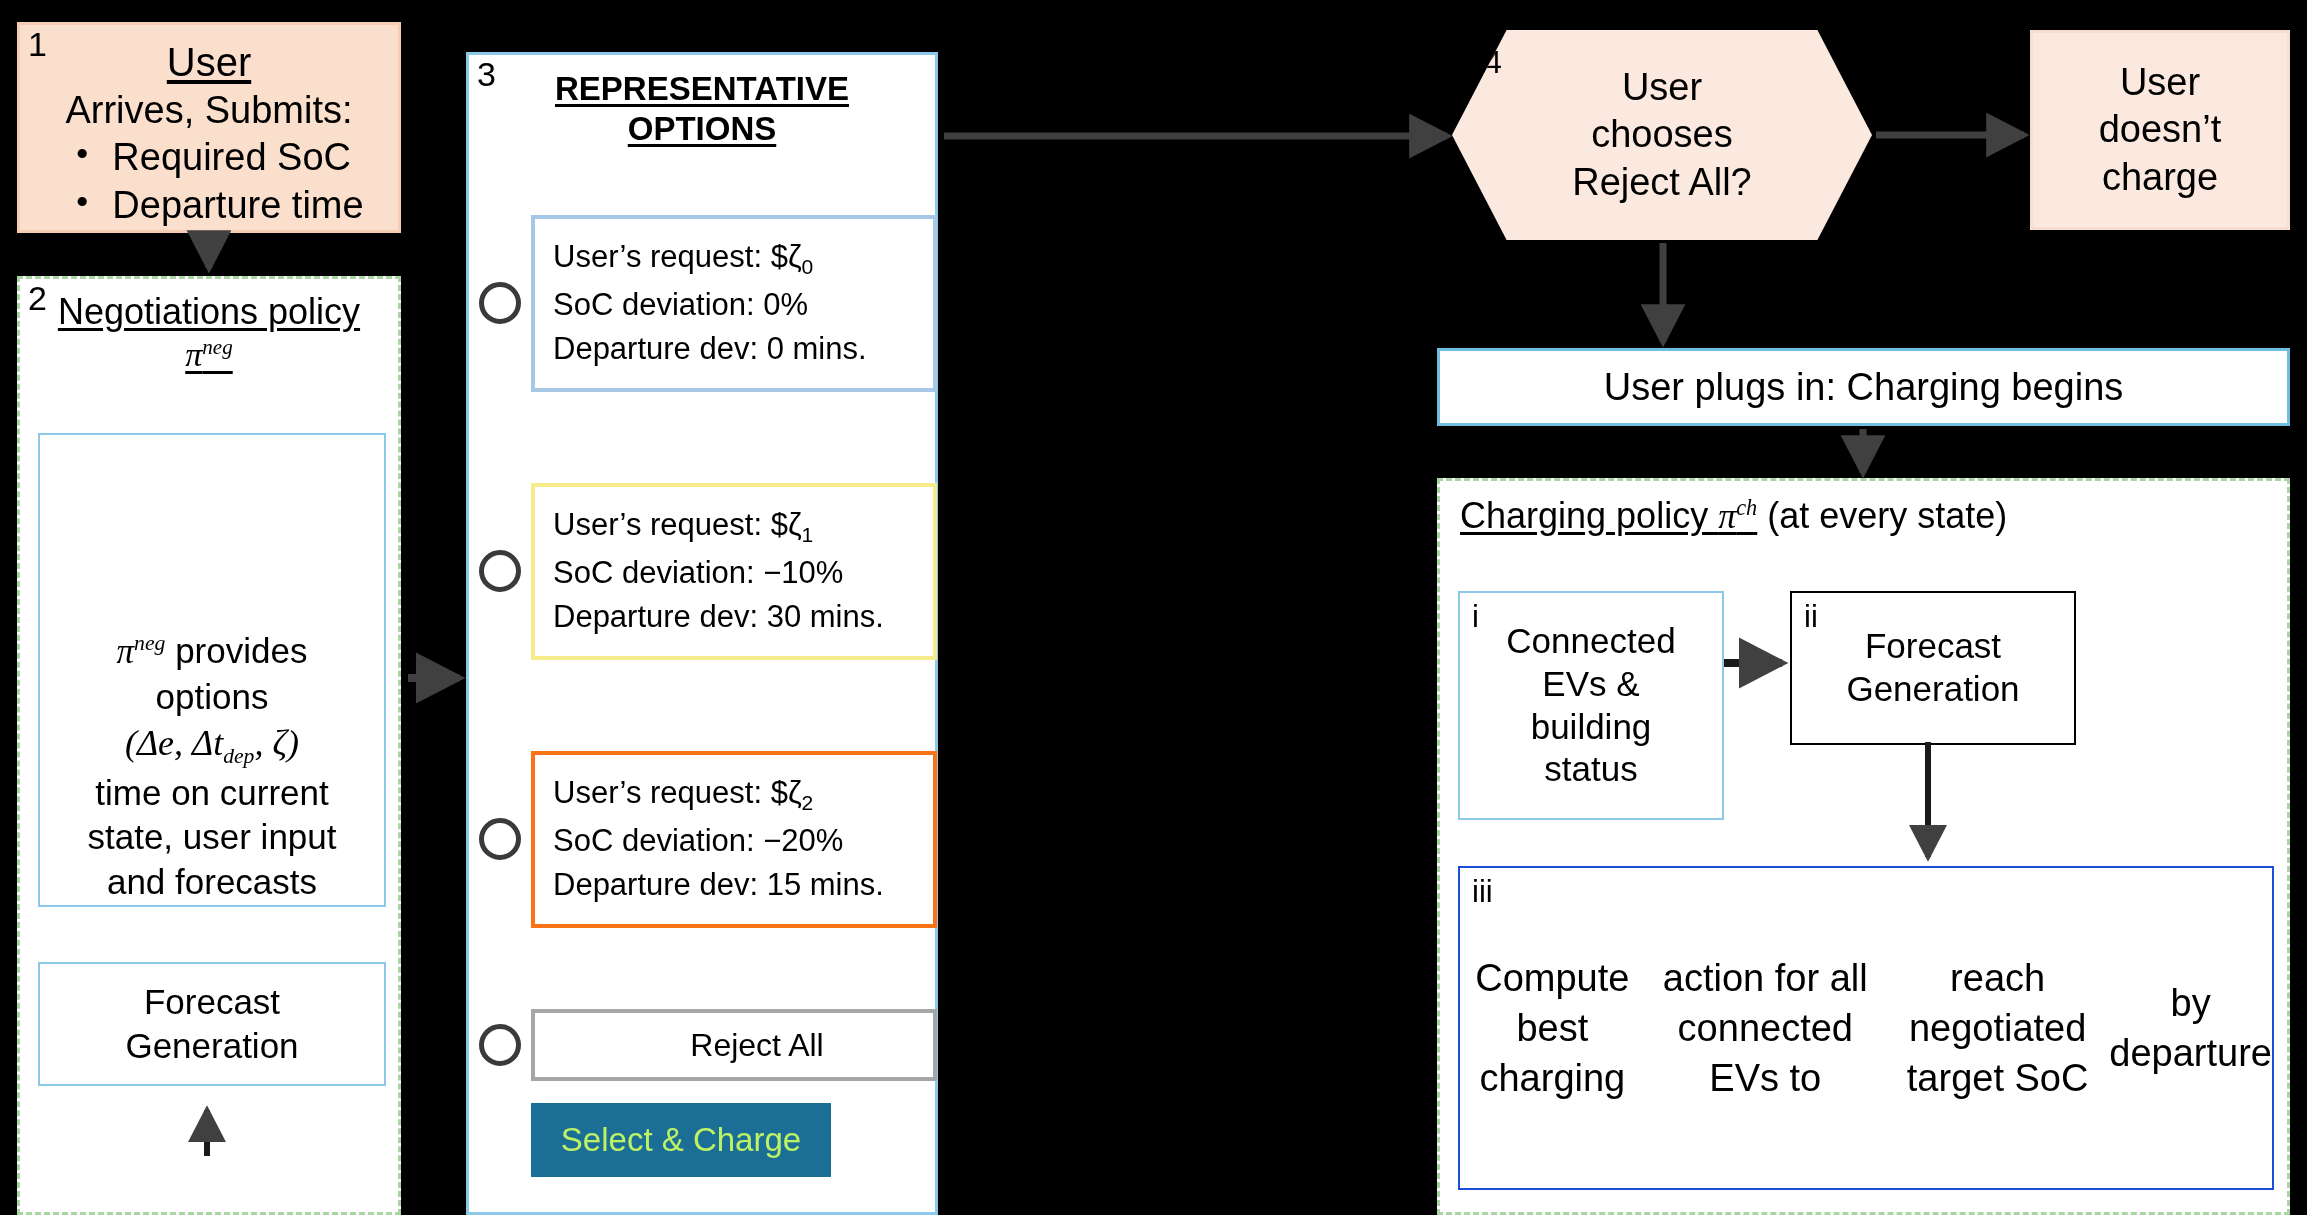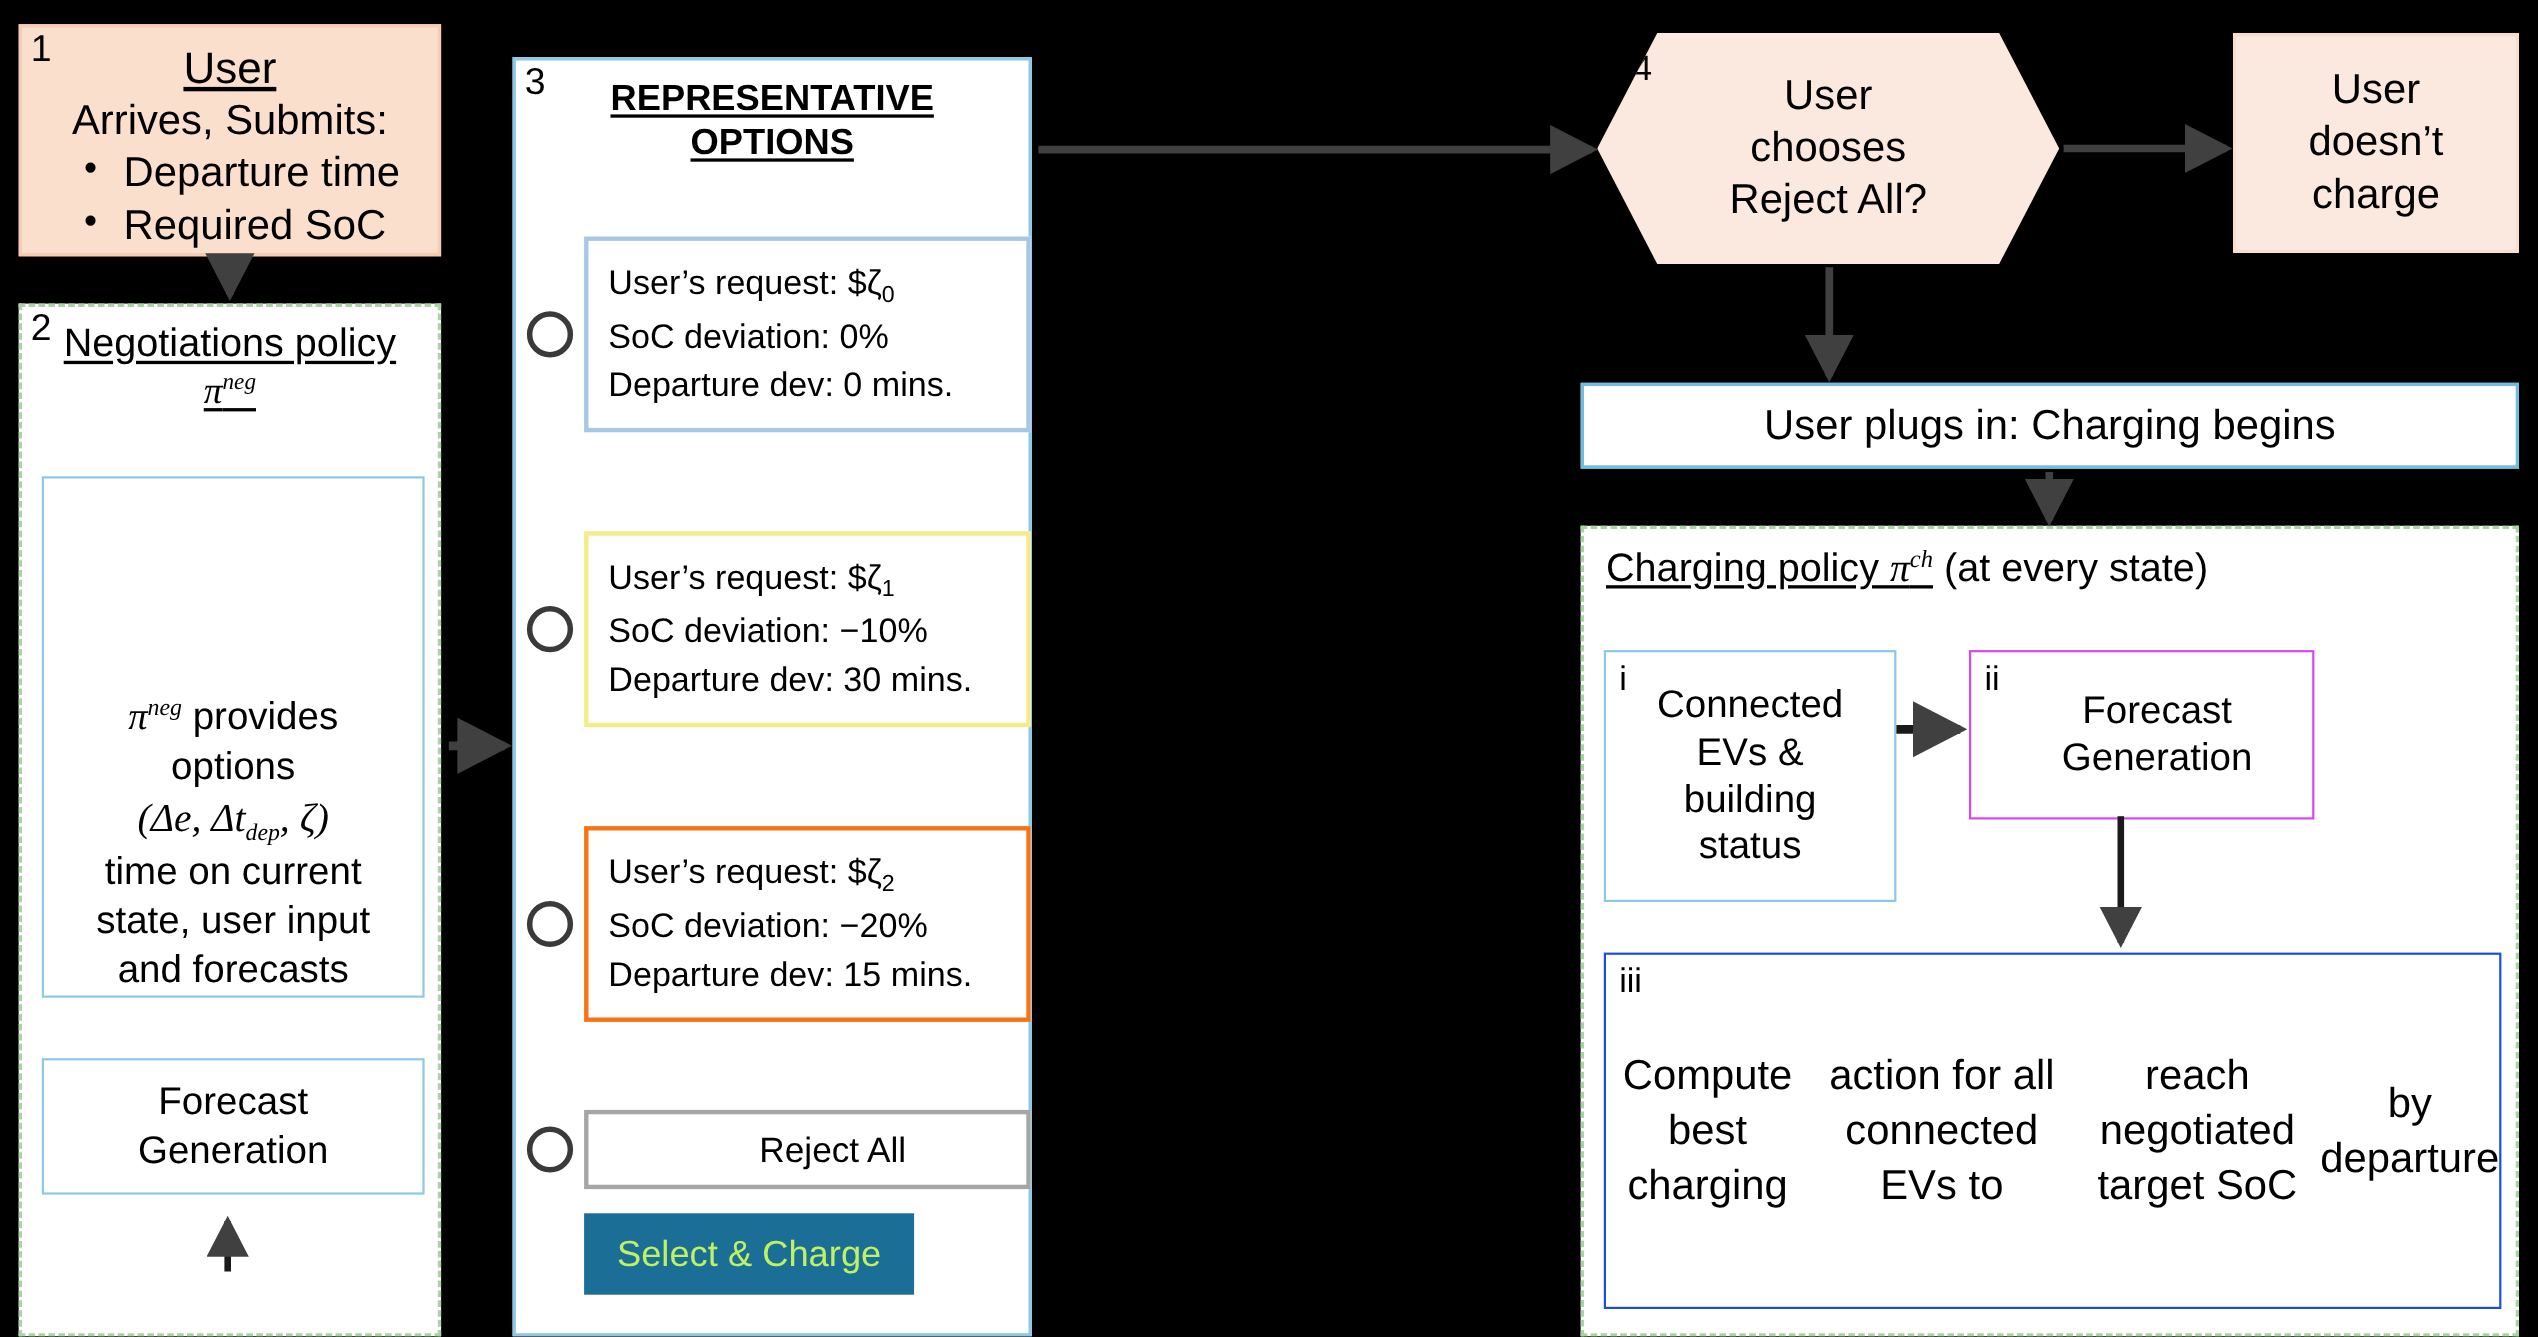--- a/index.html
+++ b/index.html
@@ -78,23 +78,23 @@
   
   #chgroup{left:1437px;top:478px;width:853px;height:737px;
            border:3px dashed #A8D5A2;background:#fff;}
   #chgroup .hdr{position:absolute;left:20px;top:14px;font-size:36px;white-space:nowrap;}
   #chgroup .hdr .u{text-decoration:underline;text-underline-offset:4px;}
   #ch-i{position:absolute;left:18px;top:110px;width:262px;height:225px;
         border:2px solid #8CC8E8;display:flex;flex-direction:column;
         align-items:center;justify-content:center;text-align:center;
         font-size:35px;line-height:1.22;}
   #ch-ii{position:absolute;left:350px;top:110px;width:282px;height:150px;
-         border:2px solid #d946ef;display:flex;flex-direction:column;
+         border:2px solid #000000;display:flex;flex-direction:column;
          align-items:center;justify-content:center;text-align:center;
-         font-size:35px;line-height:1.22;padding-left:28px;}
+         font-size:35px;line-height:1.22;}
   #ch-iii{position:absolute;left:18px;top:385px;width:812px;height:320px;
           border:2px solid #1d4ed8;display:flex;flex-direction:row;
           align-items:center;justify-content:center;text-align:center;
           font-size:38px;line-height:1.32;}
   #ch-i .num-r,#ch-ii .num-r,#ch-iii .num-r{font-size:31px;left:12px;top:8px;}
 
   .mathi{font-style:italic;font-family:"Liberation Serif",serif;}
   sup.m{font-style:italic;font-family:"Liberation Serif",serif;font-size:.62em;
         vertical-align:super;}
   sub.m{font-style:italic;font-family:"Liberation Serif",serif;font-size:.6em;}
@@ -107,22 +107,22 @@
 <body>
 
 <div class="stage">
 
   <div class="node" id="box1">
     <span class="num">1</span>
     <div class="ctr">
       <div class="title">User</div>
       <div class="sub">Arrives, Submits:</div>
       <ul>
+        <li>Required SoC</li>
         <li>Departure time</li>
-        <li>Required SoC</li>
       </ul>
     </div>
   </div>
 
   <div class="node" id="box2">
     <span class="num">2</span>
     <div class="hdr">Negotiations policy</div>
     <div class="hdr2">
       <span class="mathi">π</span><sup class="m">neg</sup>
     </div>

